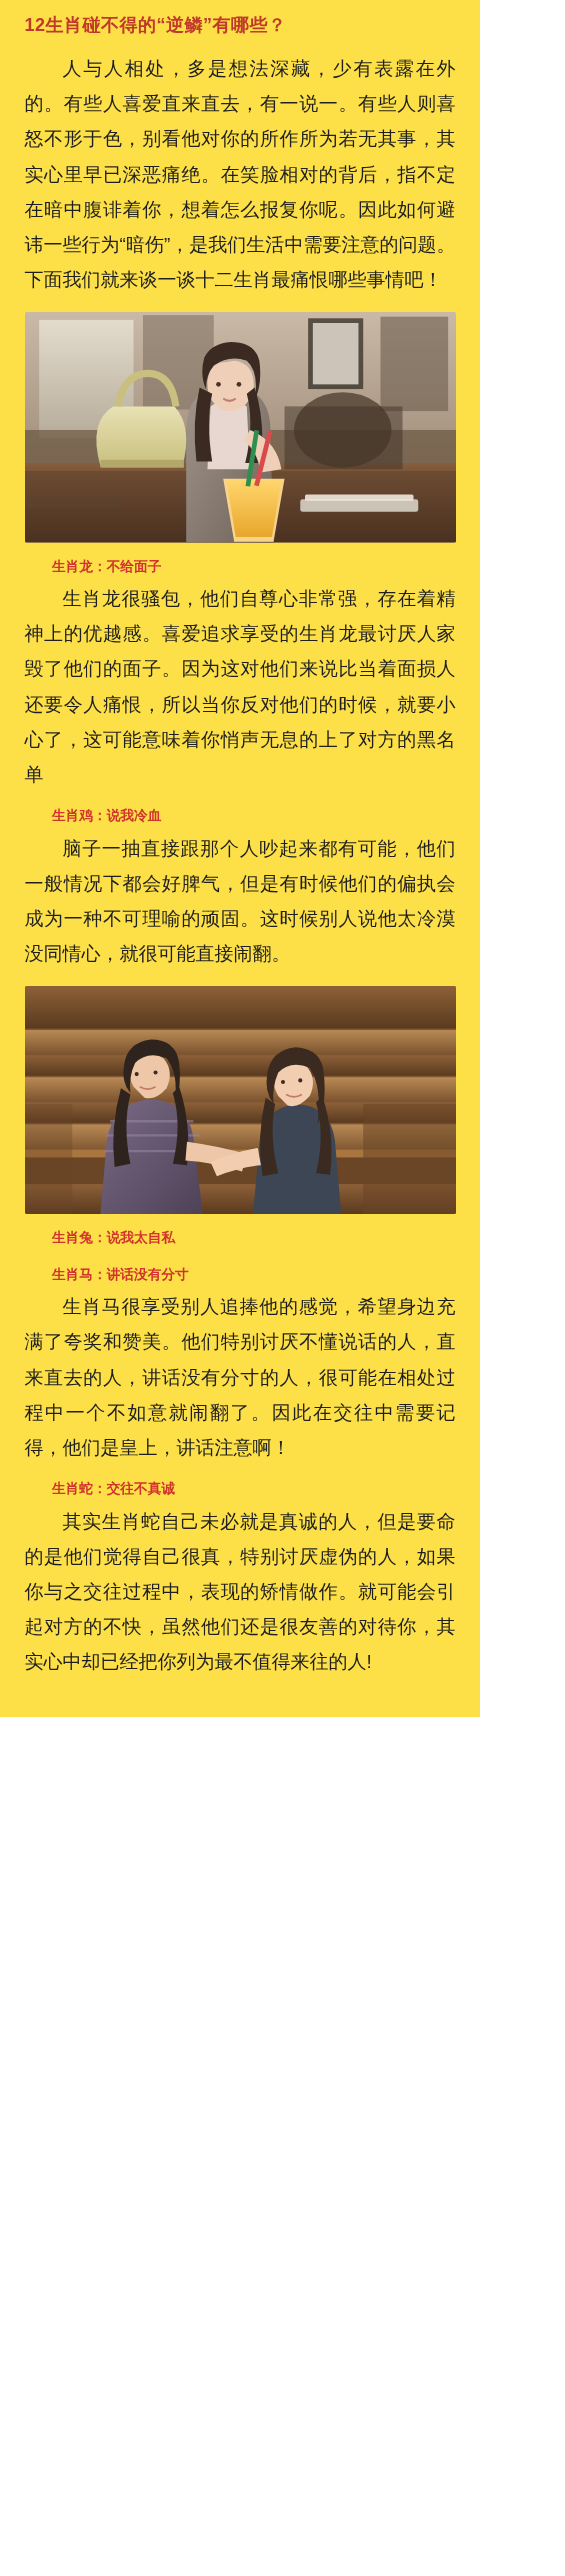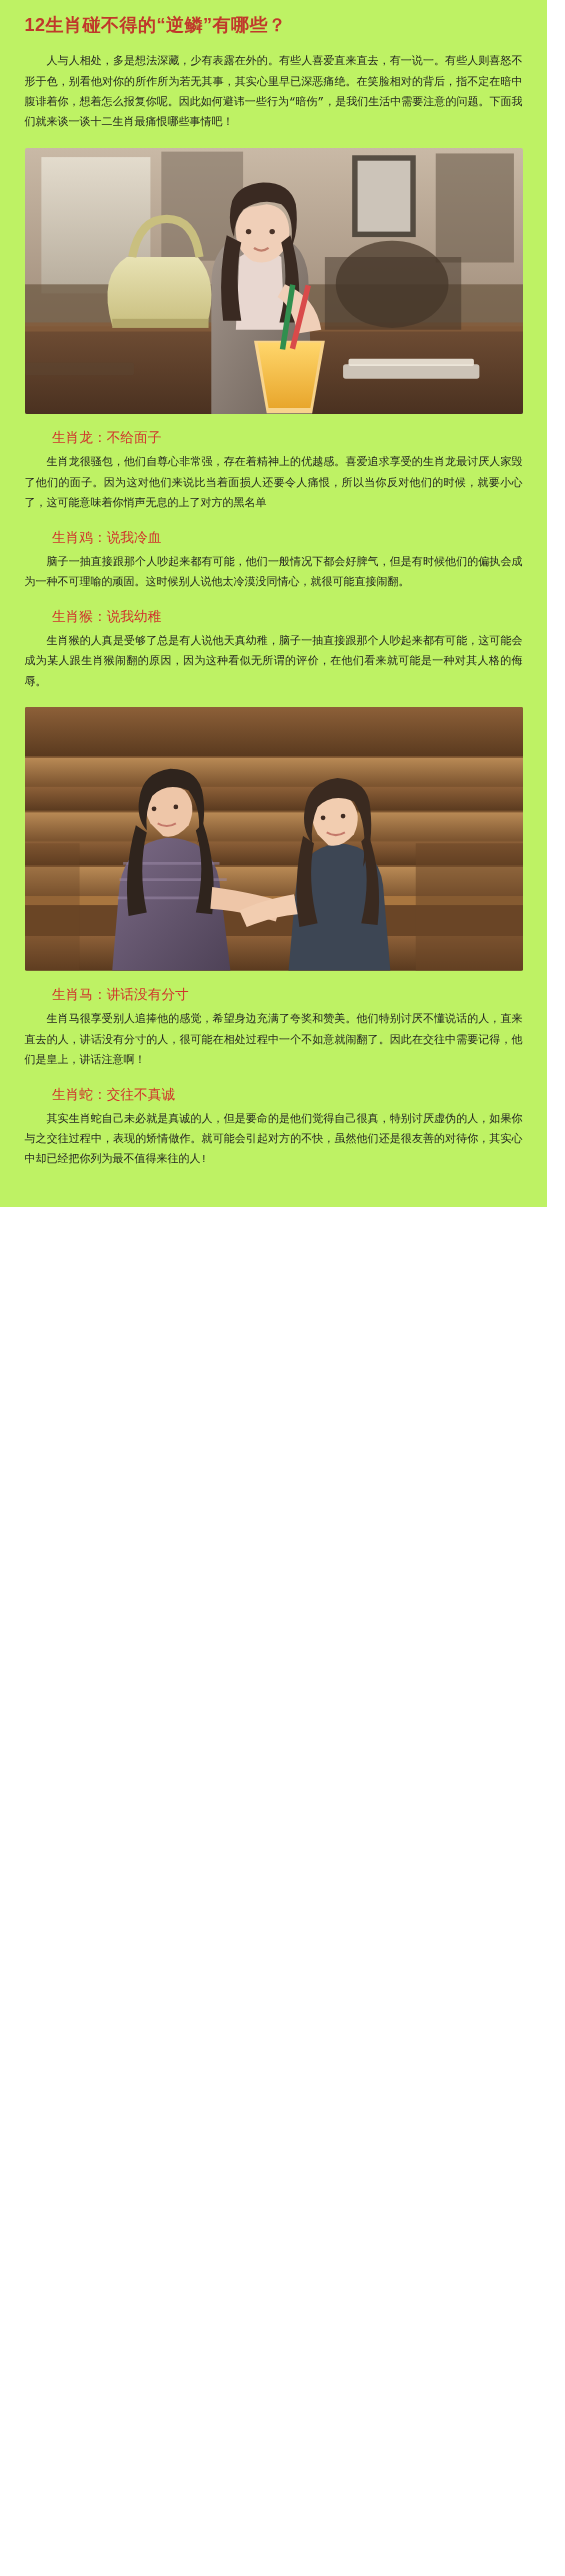--- a/index.html
+++ b/index.html
@@ -6,49 +6,48 @@
     margin: 0;
     padding: 0;
     background: #ffffff;
   }
   body {
     width: 565px;
     font-family: "Liberation Sans", sans-serif;
     color: #222222;
   }
   .page {
-    width: 547px;
+    width: 480px;
     box-sizing: border-box;
     padding: 13px 24.5px 28px 24.5px;
-    background: #bef264;
+    background: #fde047;
   }
   .article-title {
     color: #c0392b;
     font-size: 18px;
     font-weight: bold;
     line-height: 1.4;
     margin: 0 0 13px 0;
     letter-spacing: 0.5px;
   }
   .para {
-    font-size: 11px;
+    font-size: 19px;
     line-height: 1.85;
     color: #1f1f1f;
     margin: 0 0 9.4px 0;
     text-align: justify;
     text-indent: 2em;
-    font-family: Liberation Mono, monospace;
   }
   .section-head {
     color: #d0342c;
     font-size: 13.7px;
     line-height: 1.85;
     margin: 11.3px 0 1.9px 0;
     text-indent: 2em;
-    font-weight: normal;
+    font-weight: bold;
   }
   .photo {
     width: 100%;
     margin: 15px 0 11.3px 0;
     border-radius: 1.9px;
     overflow: hidden;
     display: block;
   }
   .photo svg {
     display: block;
@@ -131,24 +130,20 @@
     <div class="section-head">生肖龙：不给面子</div>
     <p class="para">生肖龙很骚包，他们自尊心非常强，存在着精神上的优越感。喜爱追求享受的生肖龙最讨厌人家毁了他们的面子。因为这对他们来说比当着面损人还要令人痛恨，所以当你反对他们的时候，就要小心了，这可能意味着你悄声无息的上了对方的黑名单</p>
   </div>
 
 
   <div>
     <div class="section-head">生肖鸡：说我冷血</div>
     <p class="para">脑子一抽直接跟那个人吵起来都有可能，他们一般情况下都会好脾气，但是有时候他们的偏执会成为一种不可理喻的顽固。这时候别人说他太冷漠没同情心，就很可能直接闹翻。</p>
   </div>
 
-  <div>
-    <div class="section-head">生肖猴：说我幼稚</div>
-    <p class="para">生肖猴的人真是受够了总是有人说他天真幼稚，脑子一抽直接跟那个人吵起来都有可能，这可能会成为某人跟生肖猴闹翻的原因，因为这种看似无所谓的评价，在他们看来就可能是一种对其人格的侮辱。</p>
-  </div>
 
   <div class="photo">
     <svg viewBox="0 0 548 290" preserveAspectRatio="xMidYMid slice" role="img">
       <defs>
         <linearGradient id="wood" x1="0" y1="0" x2="0" y2="1">
           <stop offset="0" stop-color="#b98a55"></stop>
           <stop offset="1" stop-color="#7d5530"></stop>
         </linearGradient>
         <linearGradient id="wood2" x1="0" y1="0" x2="0" y2="1">
           <stop offset="0" stop-color="#8d6038"></stop>
@@ -187,20 +182,21 @@
       <circle cx="328" cy="122" r="2.6" fill="#3f2b22"></circle>
       <circle cx="350" cy="120" r="2.6" fill="#3f2b22"></circle>
       <path d="M146 128 Q156 134 166 128" stroke="#c4796a" stroke-width="2.2" fill="none"></path>
       <path d="M332 138 Q342 144 352 138" stroke="#c4796a" stroke-width="2.2" fill="none"></path>
       <rect x="430" y="150" width="118" height="140" fill="#6a4526" opacity="0.55"></rect>
       <rect x="0" y="150" width="60" height="140" fill="#6a4526" opacity="0.35"></rect>
     </svg>
   </div>
 
   <div>
+    <div class="section-head">生肖兔：说我太自私</div>
   </div>
 
   <div>
     <div class="section-head">生肖马：讲话没有分寸</div>
     <p class="para">生肖马很享受别人追捧他的感觉，希望身边充满了夸奖和赞美。他们特别讨厌不懂说话的人，直来直去的人，讲话没有分寸的人，很可能在相处过程中一个不如意就闹翻了。因此在交往中需要记得，他们是皇上，讲话注意啊！</p>
   </div>
 
   <div>
     <div class="section-head">生肖蛇：交往不真诚</div>
     <p class="para">其实生肖蛇自己未必就是真诚的人，但是要命的是他们觉得自己很真，特别讨厌虚伪的人，如果你与之交往过程中，表现的矫情做作。就可能会引起对方的不快，虽然他们还是很友善的对待你，其实心中却已经把你列为最不值得来往的人!</p>

